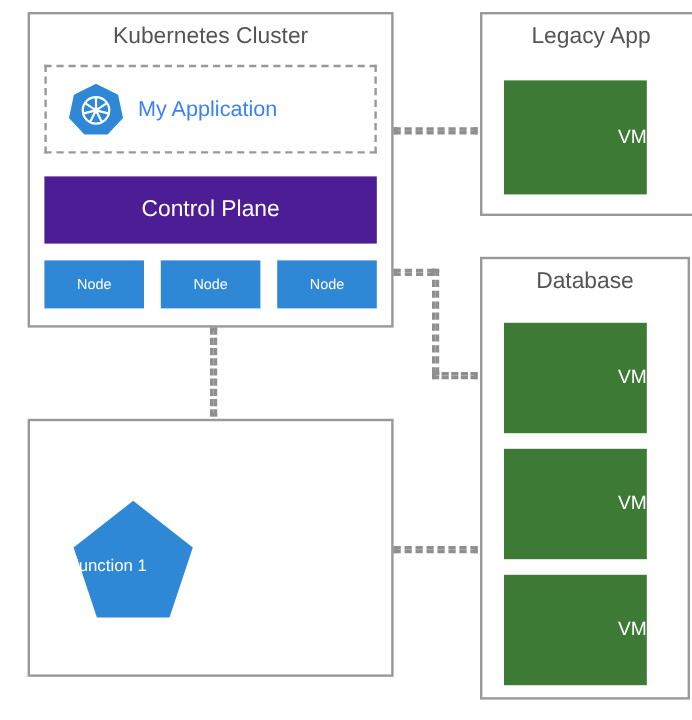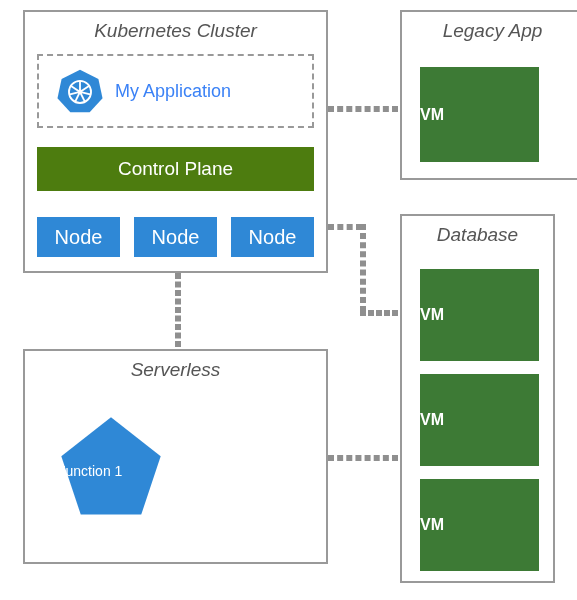--- a/index.html
+++ b/index.html
@@ -15,21 +15,20 @@
       position: absolute;
       border: 2px solid #999;
       background: #fff;
     }
     .box-title {
       text-align: center;
       font-size: 19px;
       color: #555;
       padding: 8px 0 10px 0;
       font-weight: 400;
-      font-style: italic;
     }
     
     .k8s-cluster {
       left: 23px; top: 10px; width: 305px; height: 263px;
     }
     .my-app {
       position: absolute;
       left: 12px; top: 42px; width: 277px; height: 74px;
       border: 2px dashed #999;
       display: flex;
@@ -37,56 +36,55 @@
       gap: 12px;
       padding-left: 18px;
     }
     .k8s-logo {
       width: 46px; height: 46px;
       color: #2f88d6;
     }
     .my-app-label { font-size: 18px; color: #3b82f6; }
     .control-plane {
       position: absolute;
-      left: 12px; top: 135px; width: 277px; height: 44px;
-      background: #4d7c0f;
+      left: 12px; top: 135px; width: 277px; height: 56px;
+      background: #4c1d95;
       color: #fff;
       display: flex; align-items: center; justify-content: center;
       font-size: 19px;
       font-weight: 400;
     }
     .nodes-row {
       position: absolute;
       left: 12px; top: 205px; width: 277px;
       display: flex; gap: 14px;
     }
     .node {
       flex: 1;
       height: 40px;
       background: #2f88d6;
       color: #fff;
       display: flex; align-items: center; justify-content: center;
-      font-size: 20px;
+      font-size: 12px;
     }
     
     .legacy-app {
       left: 400px; top: 10px; width: 185px; height: 170px;
     }
     .vm {
       background: #3d7a35;
       color: #fff;
-      display: flex; align-items: center; justify-content: flex-start;
+      display: flex; align-items: center; justify-content: flex-end;
       font-size: 16px;
       position: absolute;
-      font-weight: bold;
     }
     .legacy-vm { left: 18px; top: 55px; width: 119px; height: 95px; }
     
     .database {
-      left: 400px; top: 214px; width: 155px; height: 369px;
+      left: 400px; top: 214px; width: 175px; height: 369px;
     }
     .db-vm1 { left: 18px; top: 53px; width: 119px; height: 92px; }
     .db-vm2 { left: 18px; top: 158px; width: 119px; height: 92px; }
     .db-vm3 { left: 18px; top: 263px; width: 119px; height: 92px; }
     
     .serverless {
       left: 23px; top: 349px; width: 305px; height: 215px;
     }
     .pentagon {
       position: absolute;
@@ -176,21 +174,20 @@
     </div>
   <div class="vm db-vm2">
       <span>VM</span>
     </div>
   <div class="vm db-vm3">
       <span>VM</span>
     </div>
 </div>
 
 <div class="box serverless">
-  <div class="box-title">Serverless</div>
   <div class="pentagon fn1">
     <svg viewBox="0 0 100 100" width="108" height="108">
         <polygon points="50,4 96,40 78,94 22,94 4,40" fill="#2f88d6"></polygon>
       </svg>
     <span class="pentagon-label">Function 1</span>
   </div>
 </div>
 
 <div class="connector c1"></div>
 <div class="connector c2"></div>

